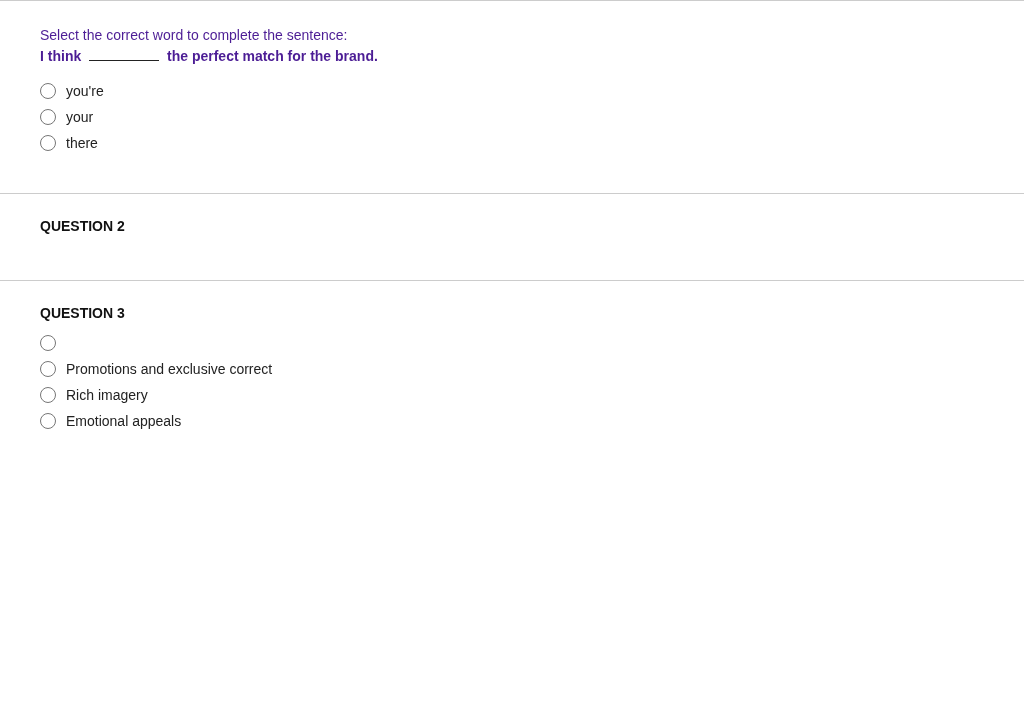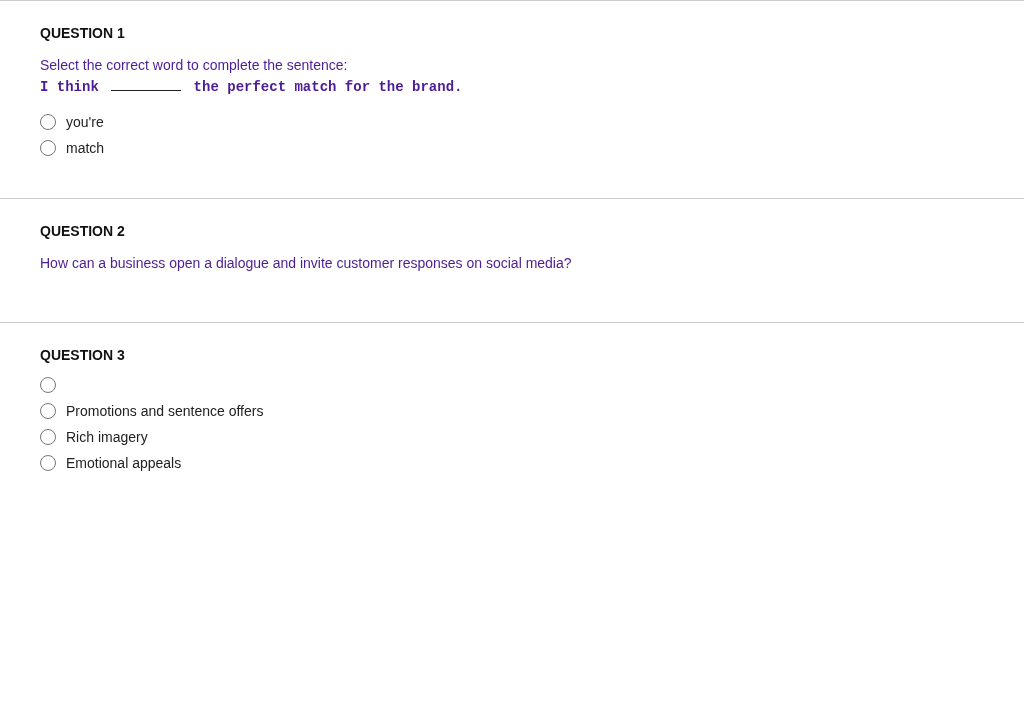--- a/index.html
+++ b/index.html
@@ -36,21 +36,20 @@
 
     .question-prompt {
       font-size: 14px;
       margin-bottom: 16px;
       line-height: 1.5;
       color: #4c1d95;
     }
 
     .question-prompt strong {
       font-weight: bold;
-      font-family: Liberation Mono, monospace;
     }
 
     .question-prompt u {
       text-decoration: underline;
     }
 
     .options-list {
       list-style: none;
       padding: 0;
       margin: 0;
@@ -83,51 +82,53 @@
       border-bottom: 1px solid #222;
       margin: 0 4px;
     }
   </style>
 </head>
 <body>
 
 <div class="page-container">
 
   <div class="question-block">
-    <div class="question-label">QUESTION 1</div>
     <div class="question-prompt">
       Select the correct word to complete the sentence:<br>
       <strong>I think <span class="blank"></span> the perfect match for the brand.</strong>
     </div>
     <ul class="options-list">
       <li class="option-item">
         <input type="radio" id="q1a" name="q1" style="">
         <label for="q1a">you're</label>
       </li>
       <li class="option-item">
         <input type="radio" id="q1b" name="q1" style="">
-        <label for="q1b">match</label>
+        <label for="q1b">your</label>
+      </li>
+      <li class="option-item">
+        <input type="radio" id="q1c" name="q1" style="">
+        <label for="q1c">there</label>
       </li>
     </ul>
   </div>
 
   <div class="question-block">
     <div class="question-label">QUESTION 2</div>
-    <div class="question-prompt">How can a business open a dialogue and invite customer responses on social media?</div>
   </div>
 
   <div class="question-block">
     <div class="question-label">QUESTION 3</div>
     <ul class="options-list">
       <li class="option-item">
         <input type="radio" id="q3a" name="q3" style="">
       </li>
       <li class="option-item">
         <input type="radio" id="q3b" name="q3" style="">
-        <label for="q3b">Promotions and sentence offers</label>
+        <label for="q3b">Promotions and exclusive correct</label>
       </li>
       <li class="option-item">
         <input type="radio" id="q3c" name="q3" style="">
         <label for="q3c">Rich imagery</label>
       </li>
       <li class="option-item">
         <input type="radio" id="q3d" name="q3" style="">
         <label for="q3d">Emotional appeals</label>
       </li>
     </ul>

